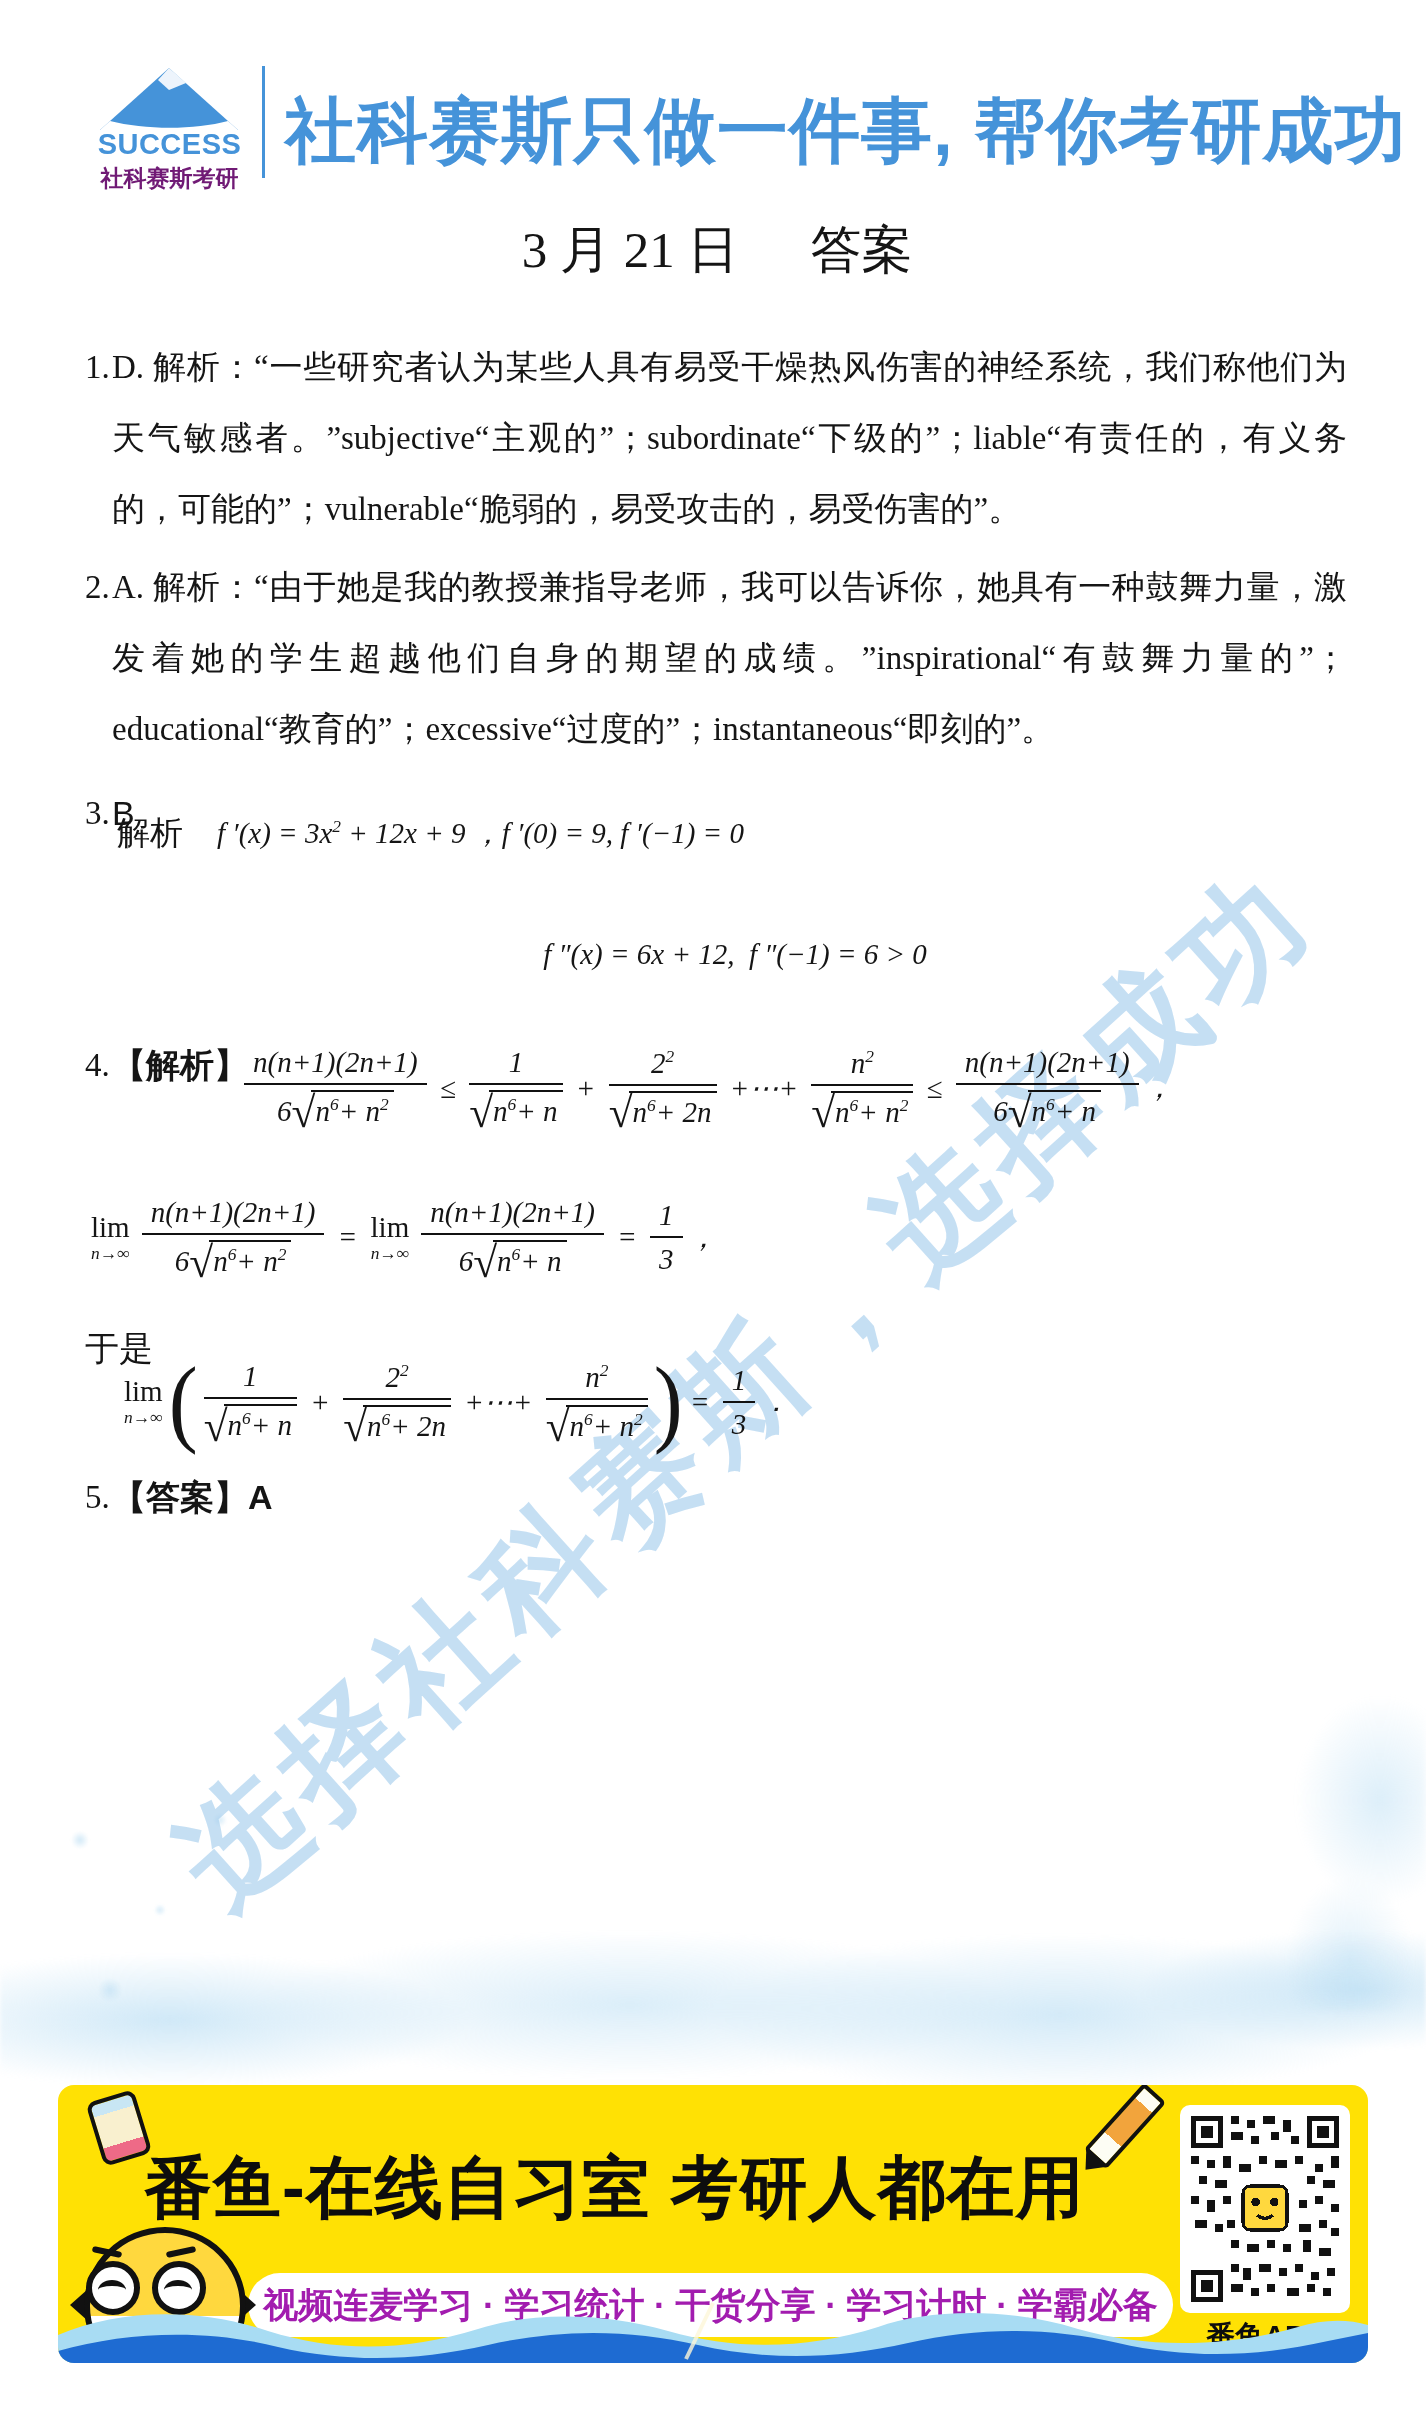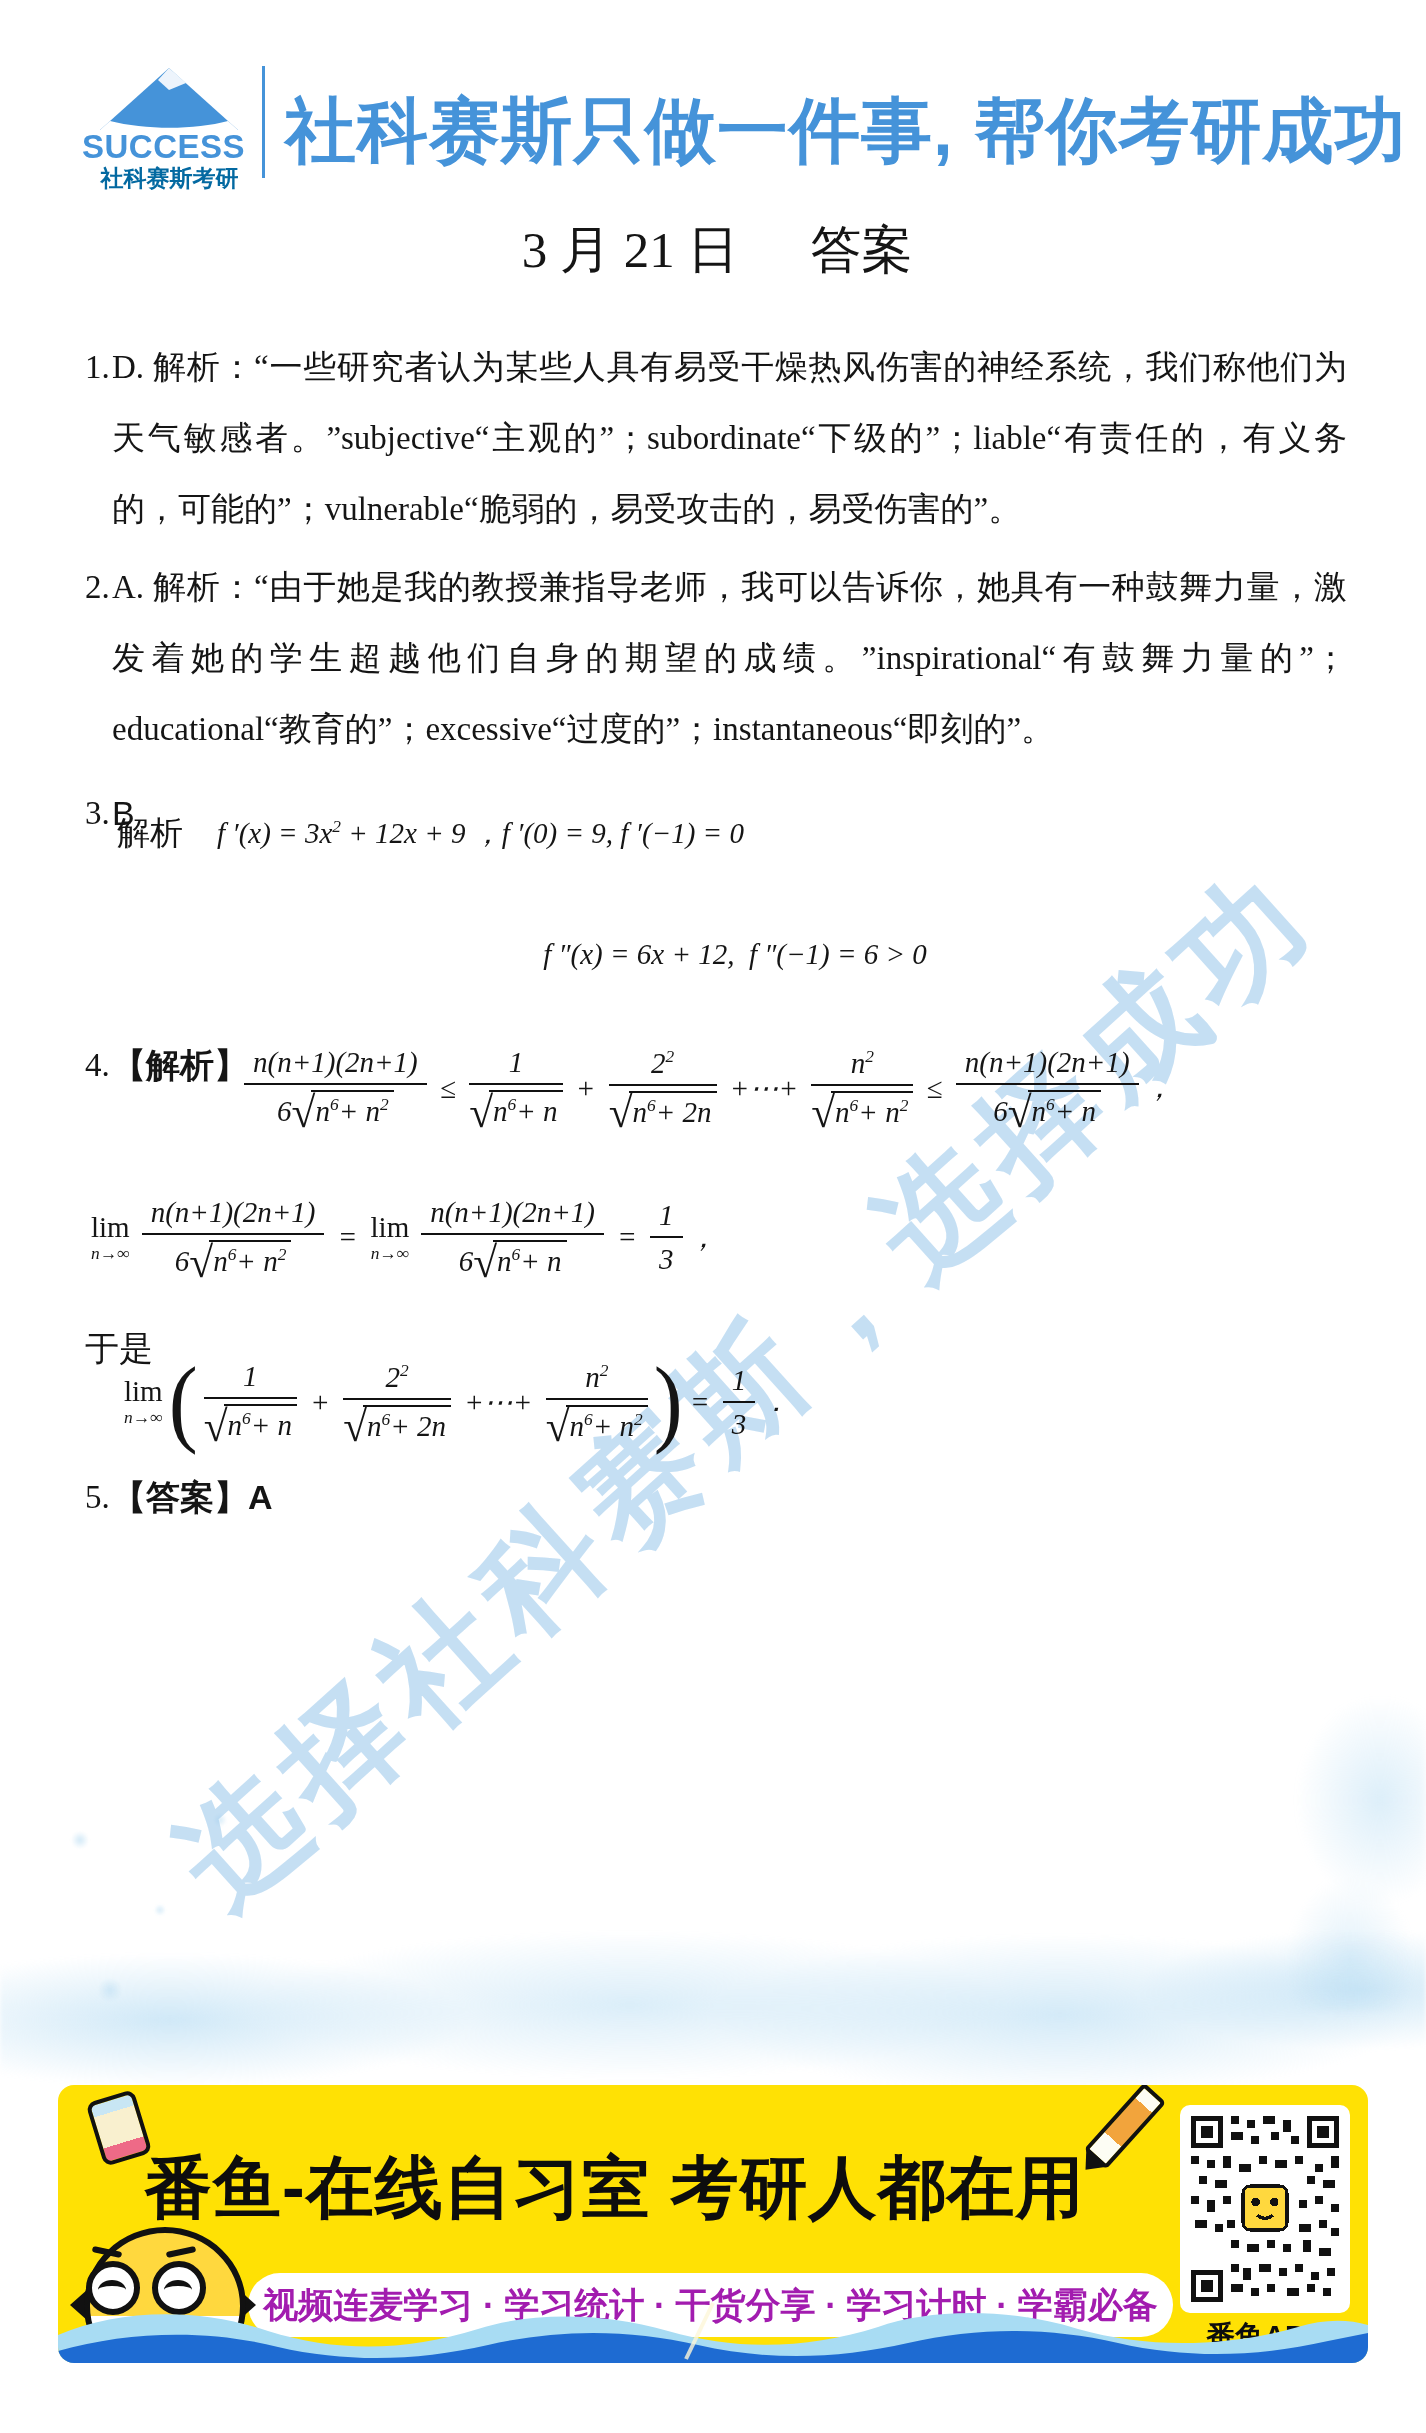--- a/index.html
+++ b/index.html
@@ -1,22 +1,22 @@
 <!DOCTYPE html>
 <html><head>
 <meta charset="utf-8">
 <style>
   html,body{margin:0;padding:0;background:#fff;}
   #page{position:relative;width:1426px;height:2433px;background:#fff;overflow:hidden;
         font-family:"Liberation Serif","DejaVu Serif",serif;color:#151515;}
   .abs{position:absolute;}
   
   #logo-mountain{left:100px;top:68px;width:138px;height:62px;z-index:2;}
-  #brand-name{left:82px;top:128px;width:175px;font-family:"Liberation Sans","DejaVu Sans",sans-serif;
-              font-weight:bold;font-size:33px;letter-spacing:.5px;z-index:2;}
+  #brand-name{left:82px;top:128px;width:175px;text-align:center;font-family:"Liberation Sans","DejaVu Sans",sans-serif;
+              font-weight:bold;font-size:29px;letter-spacing:.5px;z-index:2;}
   #brand-sub{left:82px;top:163px;width:175px;text-align:center;font-family:"Liberation Sans","DejaVu Sans",sans-serif;
              font-weight:bold;font-size:23px;z-index:2;}
   #header-divider{left:262px;top:66px;width:3px;height:112px;z-index:2;}
   #brand-slogan{left:285px;top:84px;width:1100px;font-family:"Liberation Sans","DejaVu Sans",sans-serif;
                 font-weight:900;font-size:71px;letter-spacing:1px;white-space:nowrap;z-index:2;}
   
   #page-title{left:4px;top:216px;width:1426px;text-align:center;font-size:51px;z-index:2;}
   #page-title .gap{display:inline-block;width:72px;}
   
   .item{z-index:2;font-size:33px;line-height:71px;}
@@ -111,21 +111,21 @@
 <body>
 
 <div id="page">
 
   <svg id="logo-mountain" class="abs" viewBox="0 0 138 62">
     <polygon points="69,0 138,62 0,62" fill="#4593d9"></polygon>
     <path d="M10,53 C45,62 95,62 128,53 L138,62 L0,62 Z" fill="#ffffff"></path>
     <polygon points="69,0 86,15 69,22 58,12" fill="#ffffff" opacity="0.9"></polygon>
   </svg>
   <div id="brand-name" class="abs" style="color:#4593d9">SUCCESS</div>
-  <div id="brand-sub" class="abs" style="color:#0369a1">社科赛斯考研</div>
+  <div id="brand-sub" class="abs" style="color:#701a75">社科赛斯考研</div>
   <div id="header-divider" class="abs" style="background:#4593d9"></div>
   <div id="brand-slogan" class="abs" style="color:#4593d9">社科赛斯只做一件事, 帮你考研成功！</div>
 
   <div id="page-title" class="abs">
     <span>3 月 21 日</span><span class="gap"></span><span>答案</span>
   </div>
 
   <div id="q1" class="abs item">
     <span class="qno">1.</span>
     <span>D. 解析：“一些研究者认为某些人具有易受干燥热风伤害的神经系统，我们称他们为天气敏感者。”subjective“主观的”；subordinate“下级的”；liable“有责任的，有义务的，可能的”；vulnerable“脆弱的，易受攻击的，易受伤害的”。</span>

